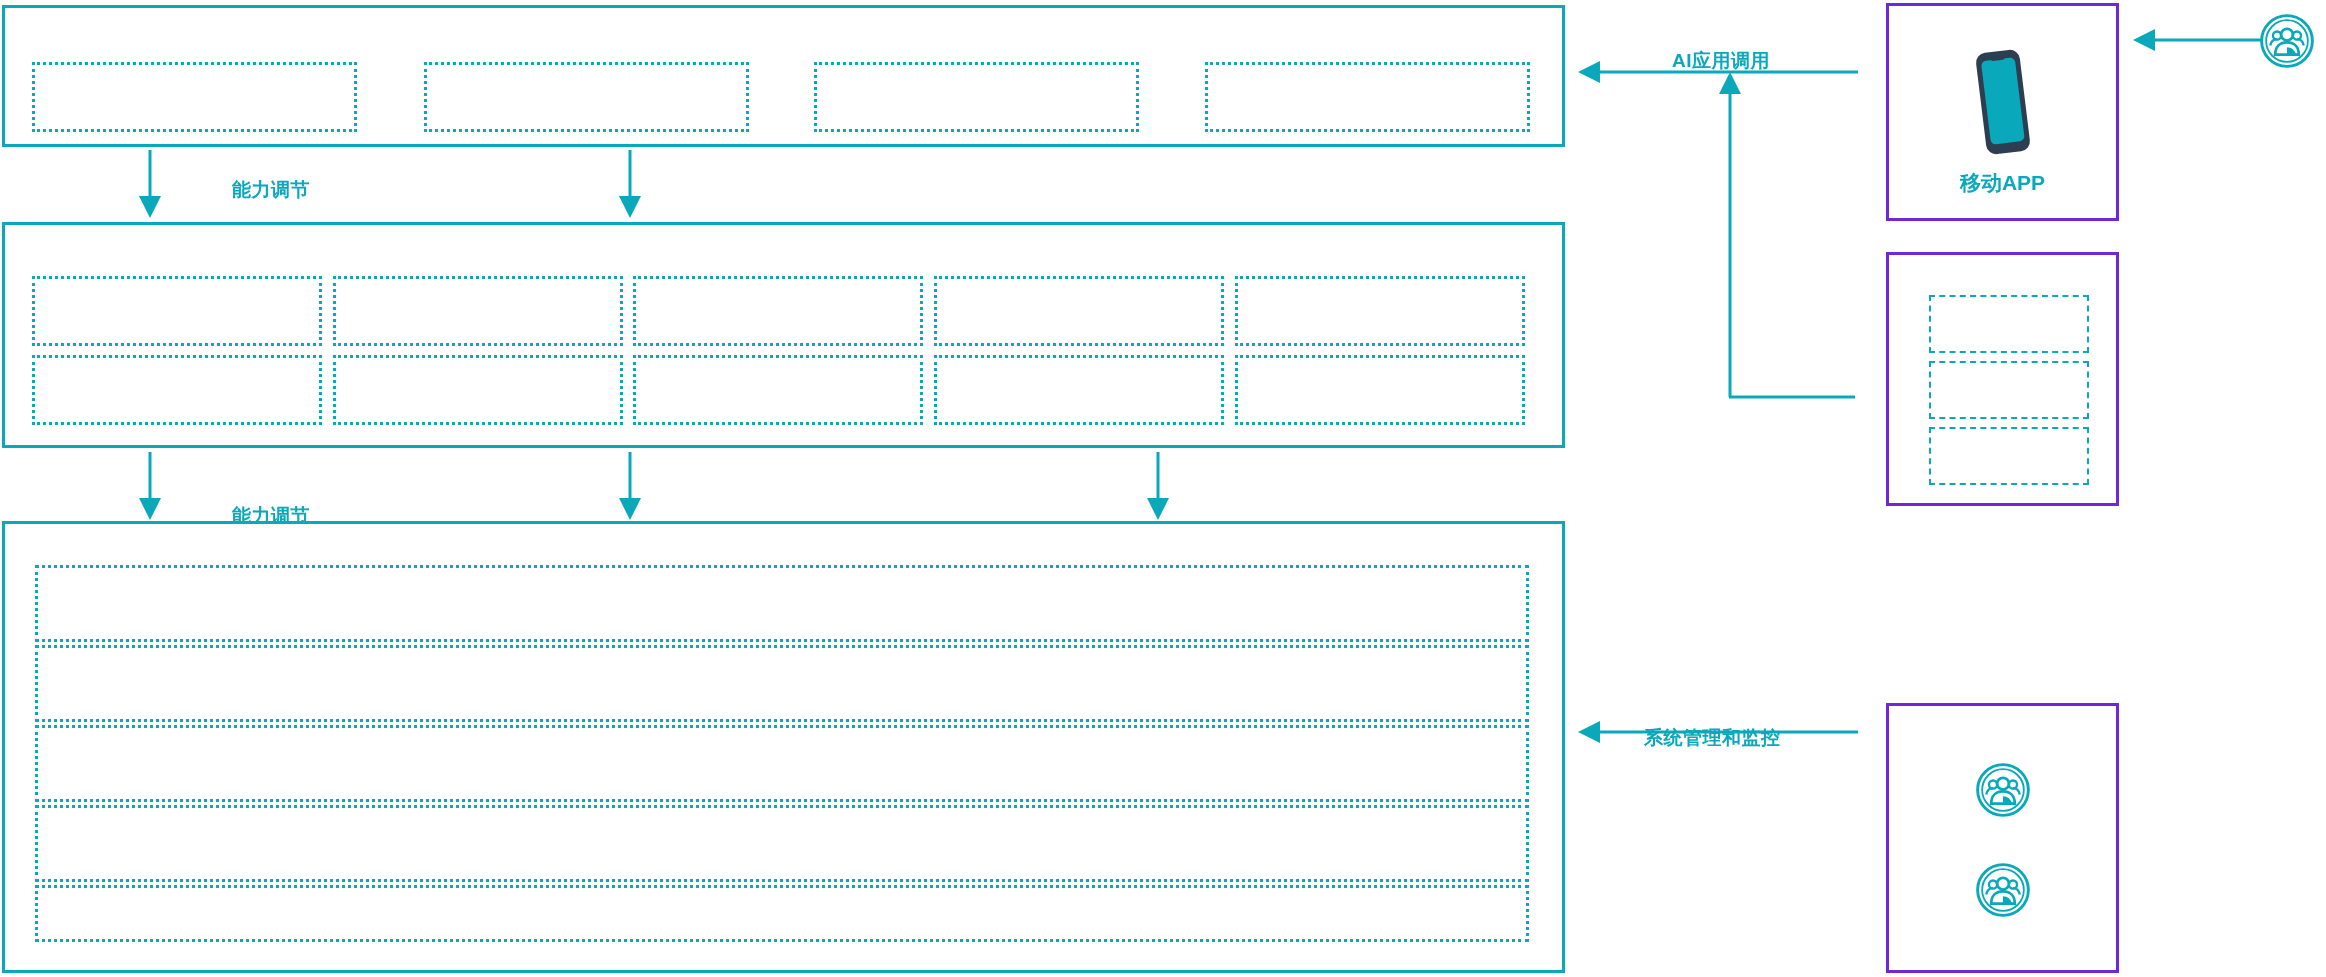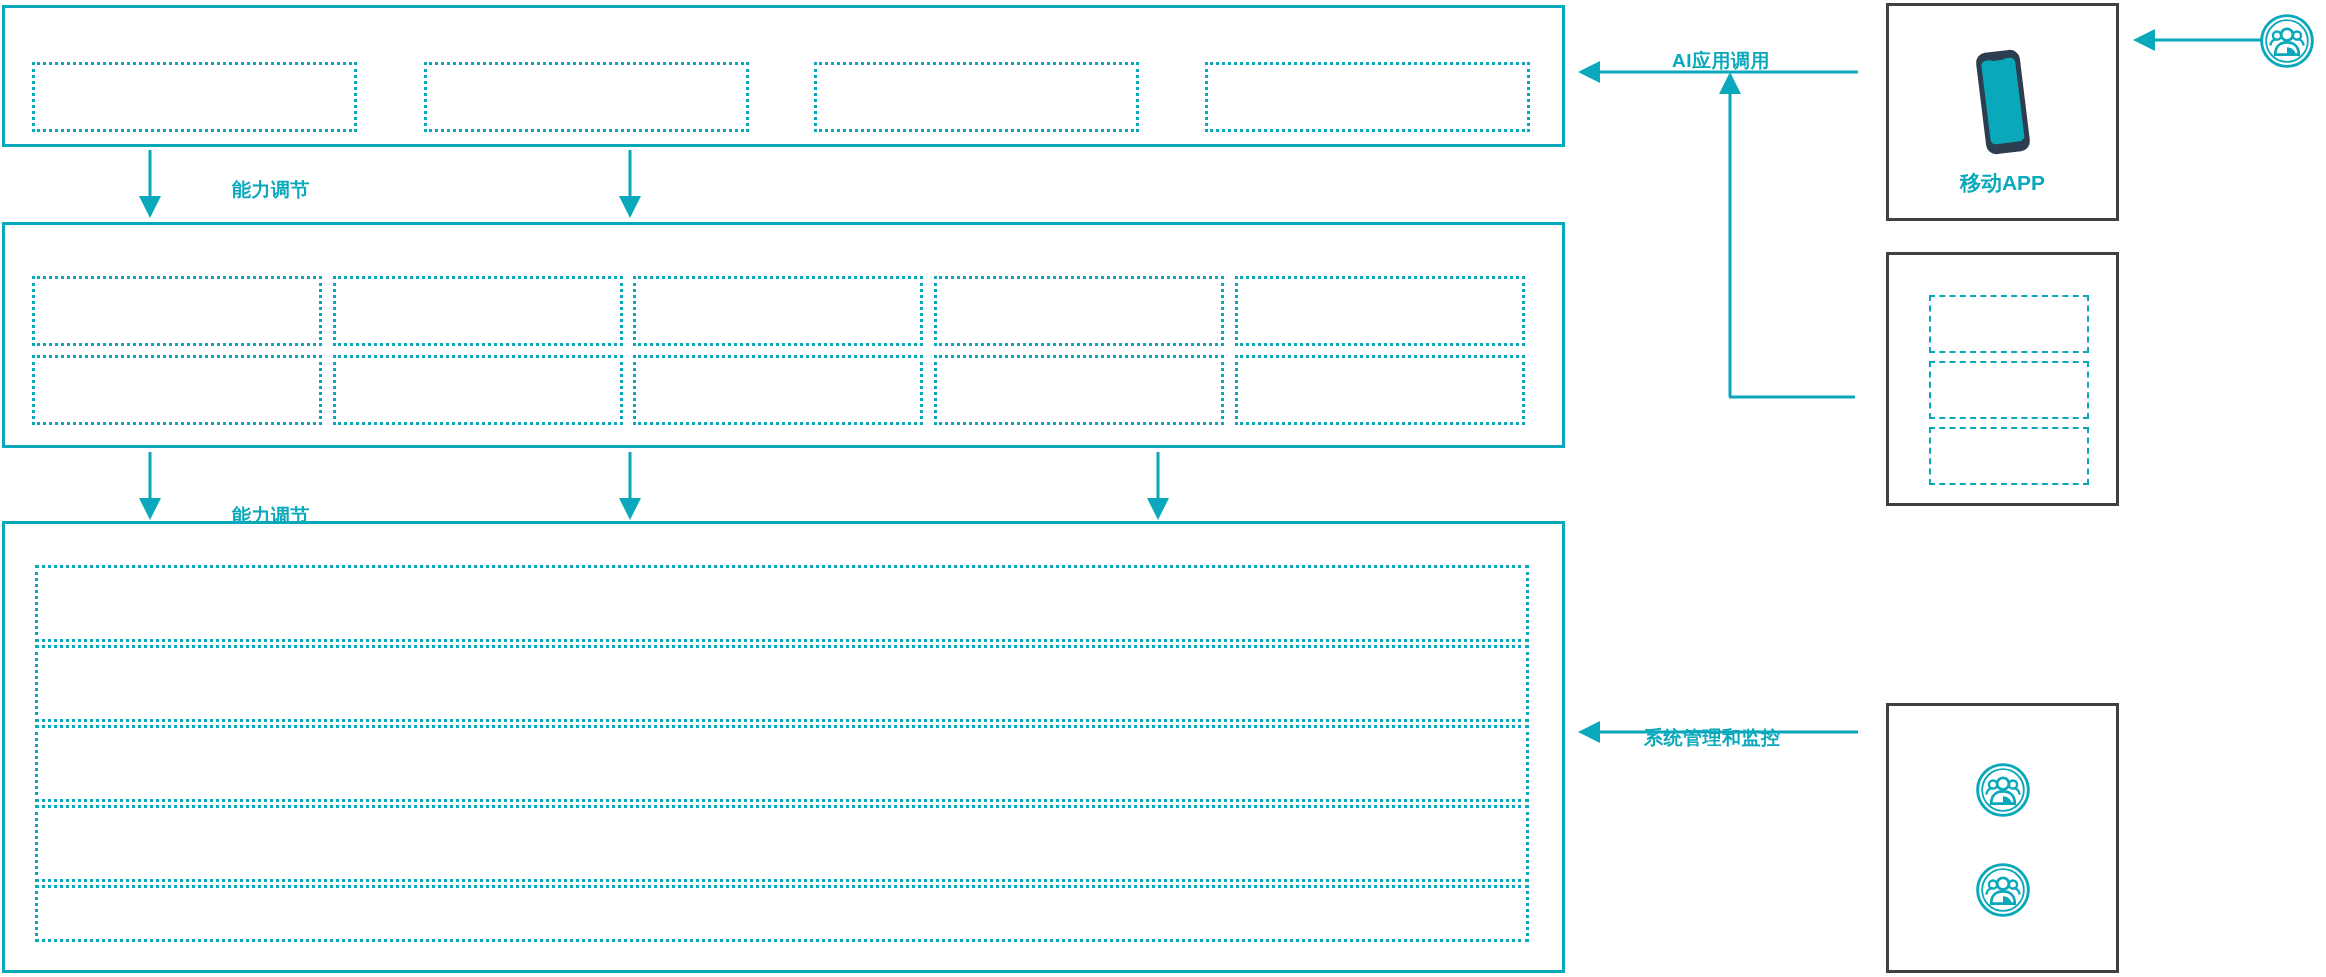--- a/index.html
+++ b/index.html
@@ -22,21 +22,21 @@
   
   .solid-panel {
     position: absolute;
     box-sizing: border-box;
     border: 3px solid #0aa8bb;
     background: #ffffff;
   }
   .solid-card {
     position: absolute;
     box-sizing: border-box;
-    border: 3px solid #404040;
+    border: 3px solid #6d28d9;
     background: #ffffff;
   }
   .dashed-box {
     position: absolute;
     box-sizing: border-box;
     border: 2px dashed #0aa8bb;
     background: #ffffff;
   }
   .dashed-box.dotted {
     border-style: dotted;

